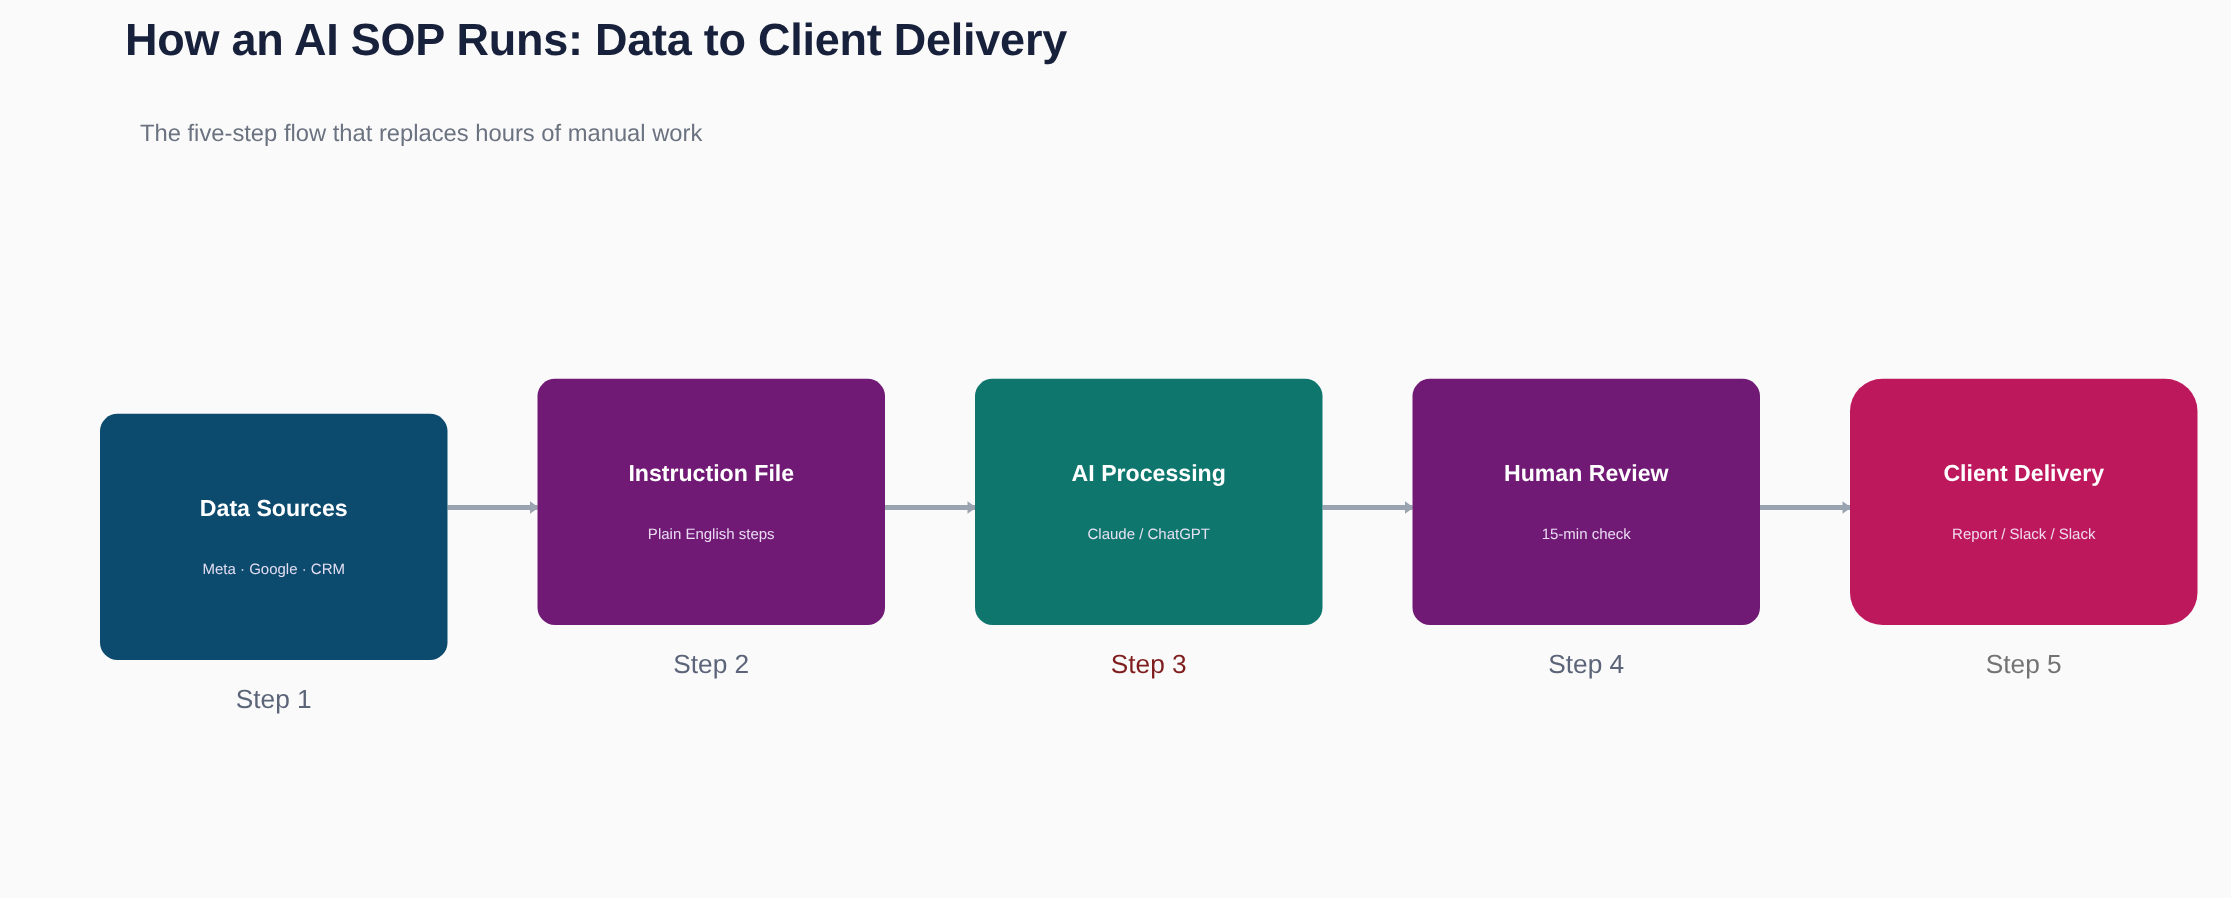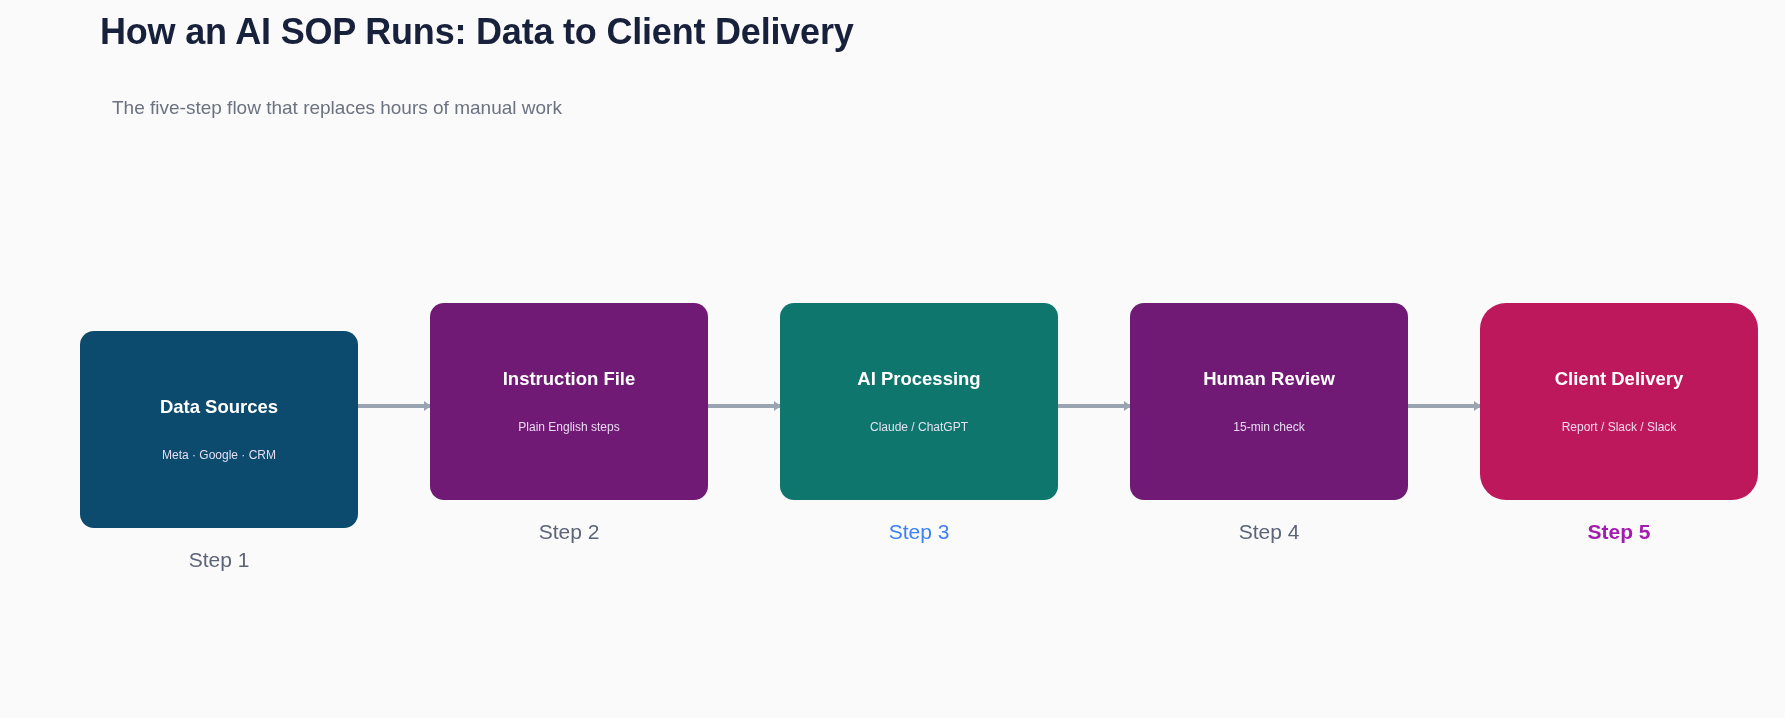--- a/index.html
+++ b/index.html
@@ -166,35 +166,35 @@
           <div class="step-label" style="color: rgb(91, 100, 120);">Step 2</div>
         </div>
         <div class="connector" style="left: 1058px; width: 72px; background: rgb(154, 163, 176);">
           <div class="arrow-head" style="border-left-color: rgb(154, 163, 176);"></div>
         </div>
         <div class="step" style="left: 780px;">
           <div class="card" style="background: #0f766e;">
             <div class="card-title">AI Processing</div>
             <div class="card-sub">Claude / ChatGPT</div>
           </div>
-          <div class="step-label" style="color: #3b82f6;">Step 3</div>
+          <div class="step-label" style="color: #7f1d1d;">Step 3</div>
         </div>
         <div class="connector" style="left: 1408px; width: 72px; background: rgb(154, 163, 176);">
           <div class="arrow-head" style="border-left-color: rgb(154, 163, 176);"></div>
         </div>
         <div class="step" style="left: 1130px;">
           <div class="card" style="background: #701a75;">
             <div class="card-title">Human Review</div>
             <div class="card-sub">15-min check</div>
           </div>
           <div class="step-label" style="color: rgb(91, 100, 120);">Step 4</div>
         </div>
         <div class="step" style="left: 1480px;">
           <div class="card" style="background: #be185d; border-radius: 26px;">
             <div class="card-title">Client Delivery</div>
             <div class="card-sub">Report / Slack / Slack</div>
           </div>
-          <div class="step-label" style="color: #a21caf; font-weight: bold;">Step 5</div>
+          <div class="step-label" style="color: #737373;">Step 5</div>
         </div>
       </div>
   </div>
 
 </div>
 
 </body></html>

